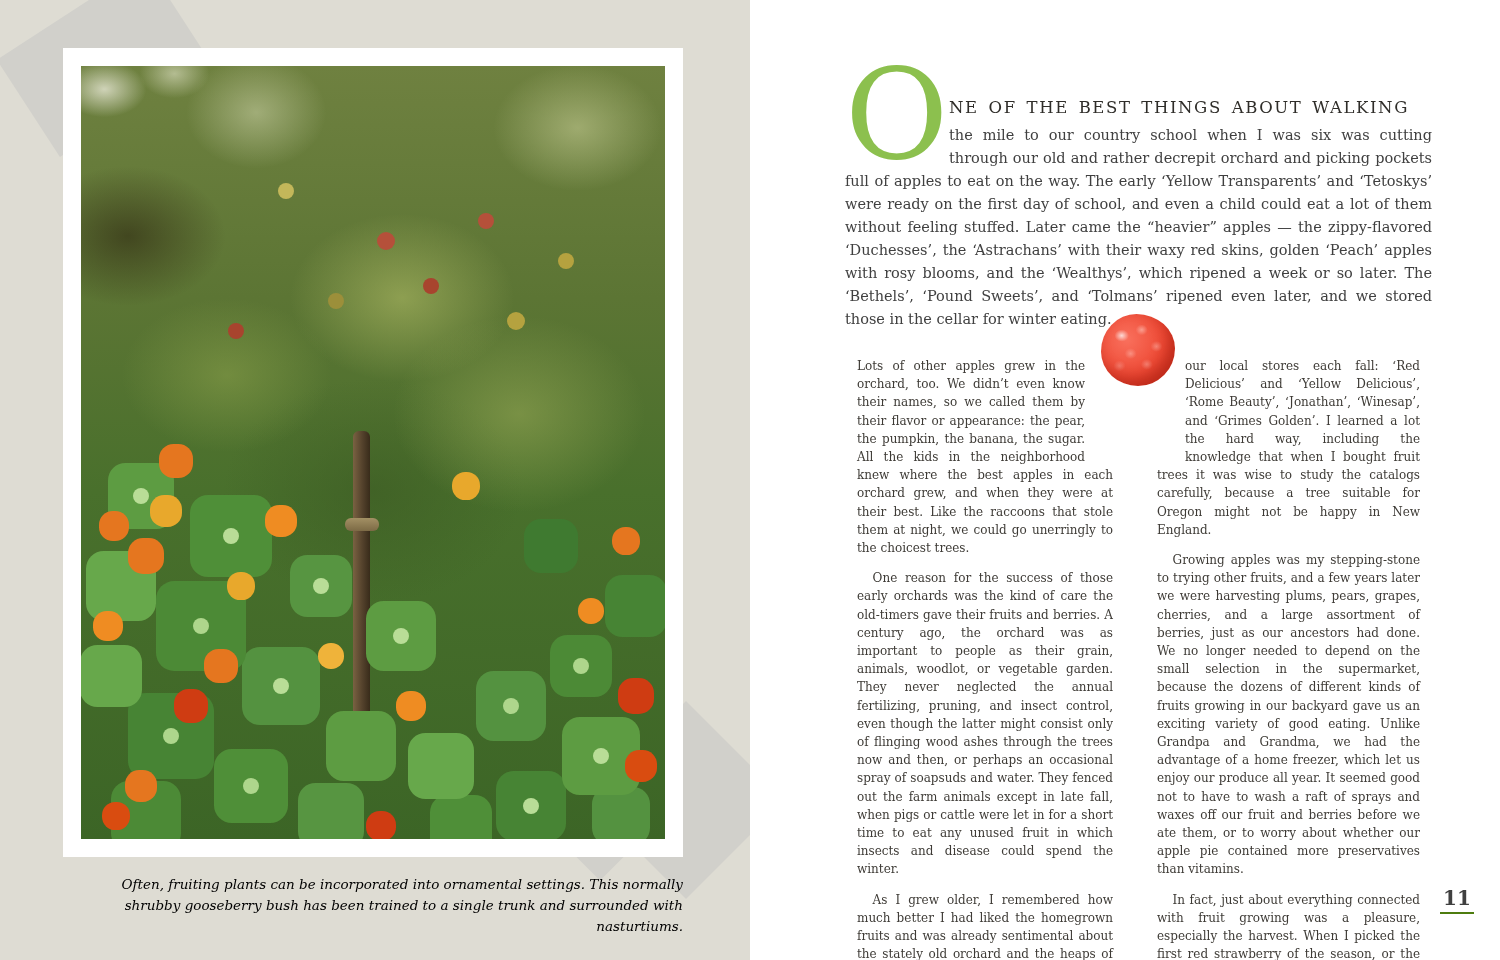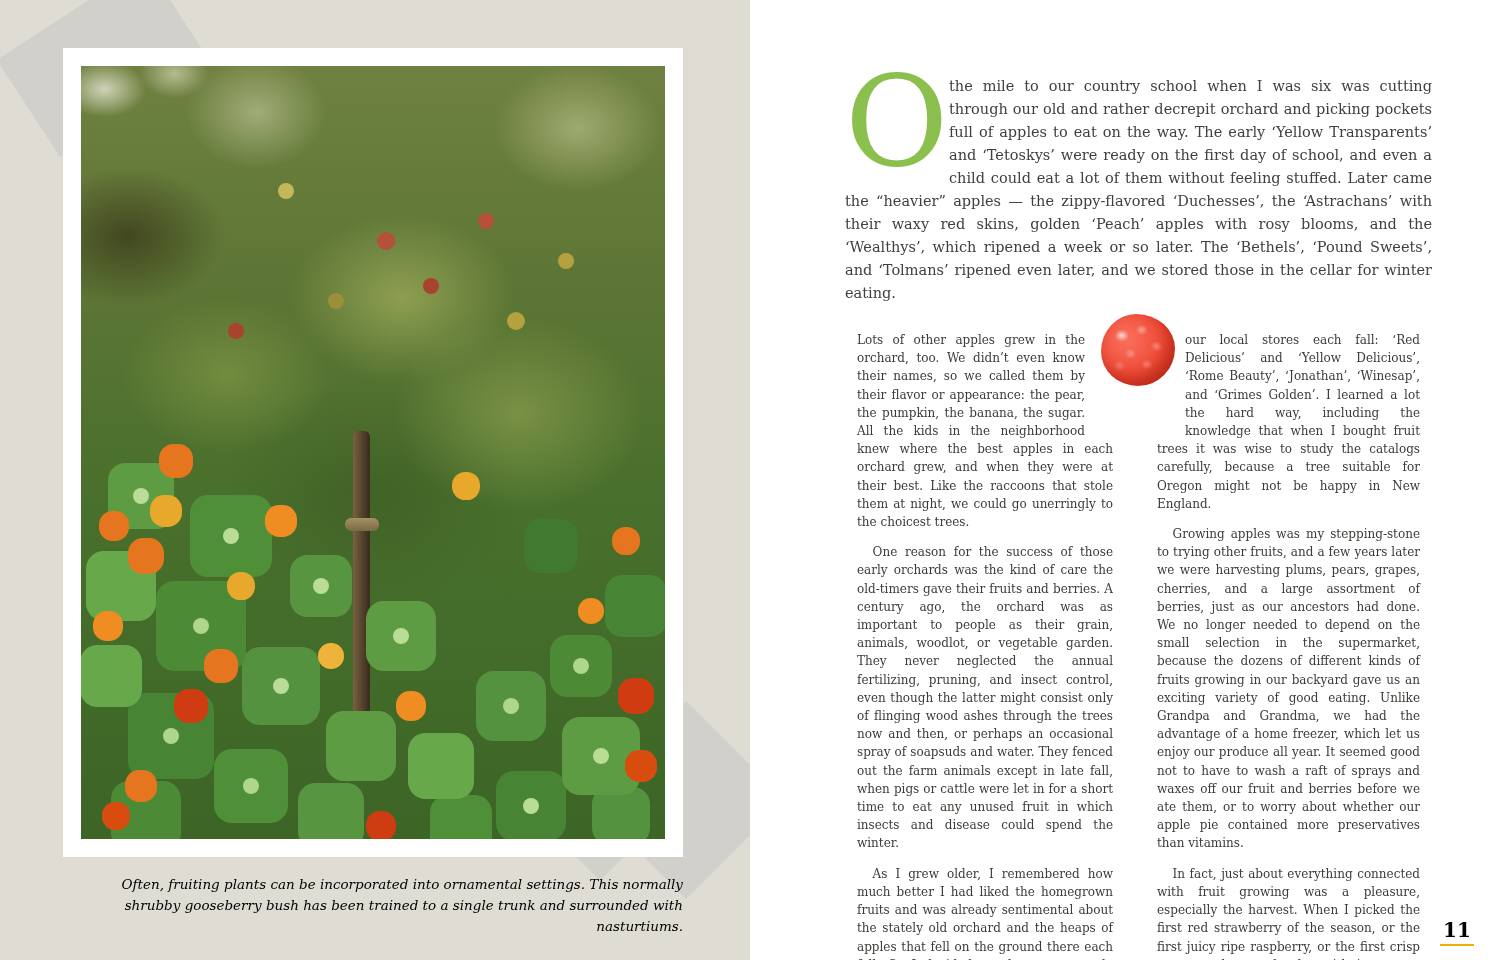--- a/index.html
+++ b/index.html
@@ -110,24 +110,23 @@
       radial-gradient(10px 9px at 55% 22%, rgba(255,200,190,.6), transparent 60%),
       radial-gradient(10px 9px at 75% 45%, rgba(255,190,180,.5), transparent 60%),
       radial-gradient(10px 9px at 40% 55%, rgba(255,190,180,.5), transparent 60%),
       radial-gradient(10px 9px at 62% 70%, rgba(255,180,170,.5), transparent 60%),
       radial-gradient(10px 9px at 25% 72%, rgba(250,170,160,.45), transparent 60%),
       radial-gradient(circle at 35% 35%, #f9705d, #ee4a35 55%, #d93822 85%);
     box-shadow:inset -6px -8px 14px rgba(150,20,10,.45);
   }
 
   .pagenum{
-    position:absolute;left:690px;top:886px;color:#000000;
+    position:absolute;left:690px;top:886px;color:#404040;
     font-size:20px;font-weight:bold;padding:0 3px 2px;
-    border-bottom:2px solid #eab308;
-    margin-top:32px;
+    border-bottom:2px solid #4d7c0f;
   }
 </style>
 </head>
 <body>
 
 <div class="page-left">
   <div class="decor tape"></div>
   <div class="decor d1"></div>
   <div class="decor d2"></div>
 
@@ -143,20 +142,21 @@
   </figure>
 
   <p class="caption">Often, fruiting plants can be incorporated into ornamental settings. This normally shrubby gooseberry bush has been trained to a single trunk and surrounded with nasturtiums.</p>
 </div>
 
 <div class="page-right">
   <div class="content">
 
     <section class="opener">
       <span class="dropcap">O</span>
+      <h1 class="headline">NE OF THE BEST THINGS ABOUT WALKING</h1>
       <p class="intro">the mile to our country school when I was six was cutting through our old and rather decrepit orchard and picking pockets full of apples to eat on the way. The early ‘Yellow Transparents’ and ‘Tetoskys’ were ready on the first day of school, and even a child could eat a lot of them without feeling stuffed. Later came the “heavier” apples — the zippy-flavored ‘Duchesses’, the ‘Astrachans’ with their waxy red skins, golden ‘Peach’ apples with rosy blooms, and the ‘Wealthys’, which ripened a week or so later. The ‘Bethels’, ‘Pound Sweets’, and ‘Tolmans’ ripened even later, and we stored those in the cellar for winter eating.</p>
     </section>
 
     <div class="cols">
       <div class="col col1">
         <span class="wrap-spacer right"></span>
         <p>Lots of other apples grew in the orchard, too. We didn’t even know their names, so we called them by their flavor or appearance: the pear, the pumpkin, the banana, the sugar. All the kids in the neighborhood knew where the best apples in each orchard grew, and when they were at their best. Like the raccoons that stole them at night, we could go unerringly to the choicest trees.</p>
         <p>One reason for the success of those early orchards was the kind of care the old-timers gave their fruits and berries. A century ago, the orchard was as important to people as their grain, animals, woodlot, or vegetable garden. They never neglected the annual fertilizing, pruning, and insect control, even though the latter might consist only of flinging wood ashes through the trees now and then, or perhaps an occasional spray of soapsuds and water. They fenced out the farm animals except in late fall, when pigs or cattle were let in for a short time to eat any unused fruit in which insects and disease could spend the winter.</p>
         <p>As I grew older, I remembered how much better I had liked the homegrown fruits and was already sentimental about the stately old orchard and the heaps of apples that fell on the ground there each fall. So I decided to plant some apple trees. I couldn’t find any of the old favorites, so I had to order new kinds from tantalizing catalogs sent by faraway nurseries. Their assortment in the 1940s was small, consisting mostly of the same varieties as those that were displayed in</p>
       </div>

